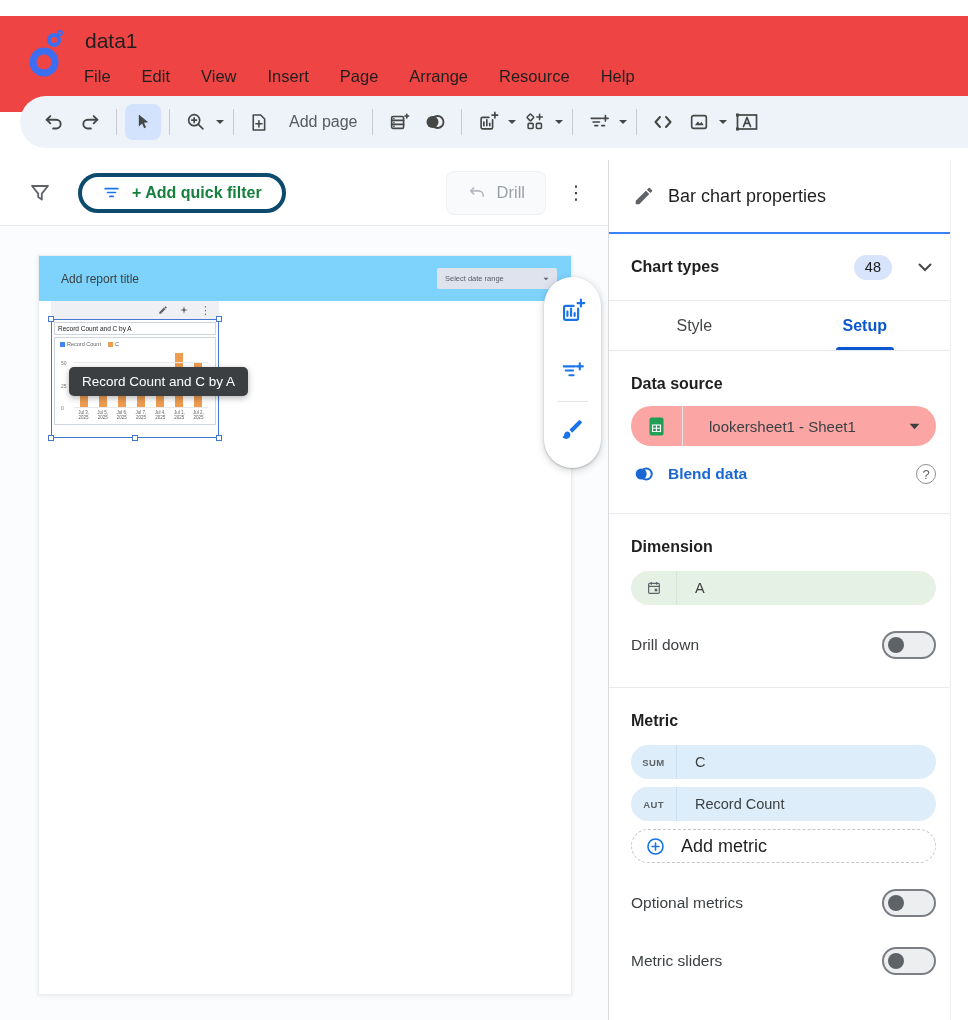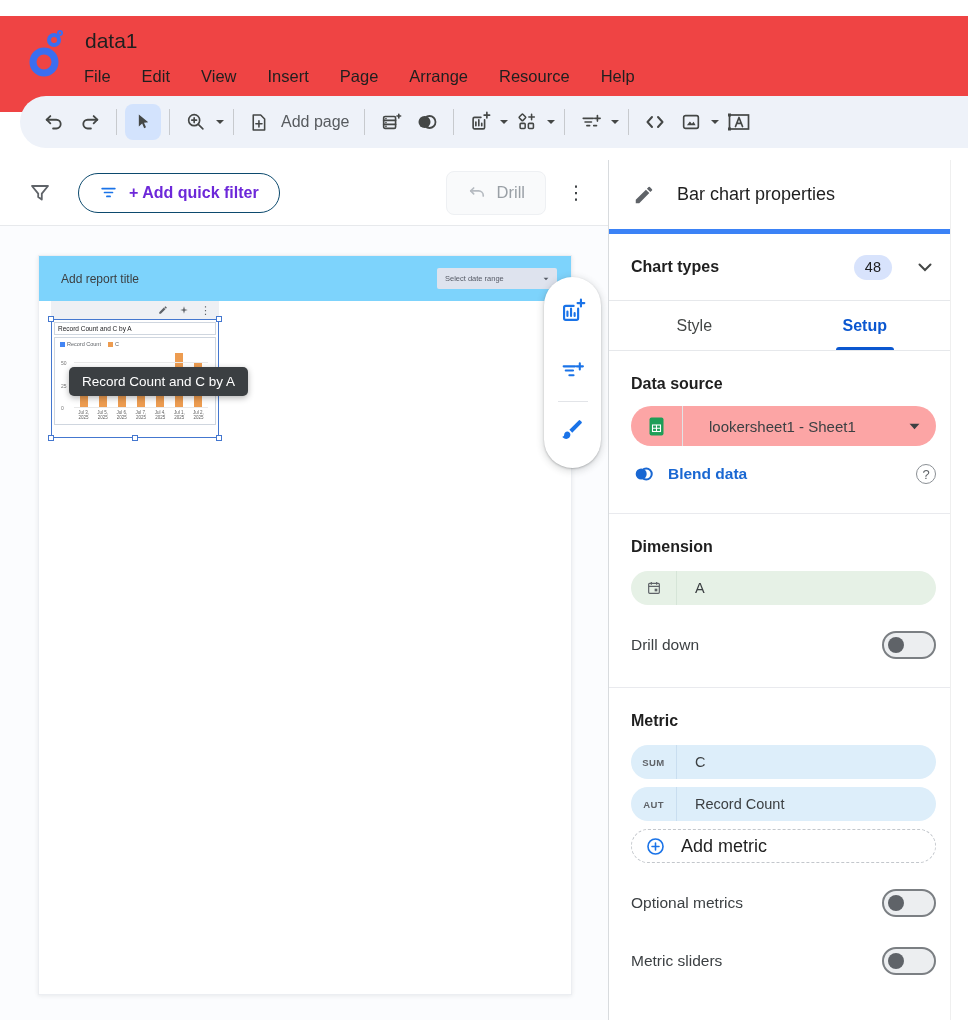--- a/index.html
+++ b/index.html
@@ -14,29 +14,29 @@
   .menubar { position:absolute; left:84px; top:51px; display:flex; gap:31px; }
   .menu-item { font-size:16.5px; color:#1f1f1f; cursor:default; }
 
   
   .toolbar { position:absolute; left:20px; top:96px; width:948px; height:52px; background:#eef2f9;
              border-radius:26px 0 0 26px; display:flex; align-items:center; padding:0 0 0 16px; color:#444746; overflow:hidden; }
   .tbtn { width:36px; height:36px; border-radius:8px; display:flex; align-items:center; justify-content:center; flex:0 0 auto; }
   .tbtn.sel { background:#d3e3fd; }
   .tsep { width:1px; height:26px; background:#c7cace; margin:0 8px; flex:0 0 auto; }
   .caret { margin-left:1px; flex:0 0 auto; }
-  .addpage { display:flex; align-items:center; gap:12px; flex:0 0 auto; padding:0 6px; }
+  .addpage { display:flex; align-items:center; gap:20px; flex:0 0 auto; padding:0 6px; }
   .addpage-label { font-size:16px; color:#575b5f; white-space:nowrap; }
 
   
   .filterbar { position:absolute; left:0; top:160px; width:608px; height:66px; background:#fff;
                border-bottom:1px solid #e7e9ec; display:flex; align-items:center; }
   .funnel { margin-left:28px; color:#5f6368; }
-  .quickfilter { margin-left:26px; height:40px; border:1px solid #0c4a6e; border-radius:20px; display:flex;
-                 align-items:center; gap:11px; padding:0 20px; color:#6d28d9; font-size:16px; font-weight:bold; background:#fff; }
+  .quickfilter { margin-left:26px; height:40px; border:4px solid #0c4a6e; border-radius:20px; display:flex;
+                 align-items:center; gap:11px; padding:0 20px; color:#15803d; font-size:16px; font-weight:bold; background:#fff; }
   .reset-btn { margin-left:auto; height:44px; padding:0 20px; border-radius:8px; background:#f9fafb; border:1px solid #eef0f3;
                display:flex; align-items:center; gap:10px; color:#9aa0a6; font-size:16.5px; }
   .kebab { margin:0 22px 0 20px; font-size:19px; color:#3c4043; width:20px; text-align:center; }
 
   
   .canvas { position:absolute; left:0; top:226px; width:608px; height:794px; background:#fbfcfe; }
   .report-page { position:absolute; left:38px; top:29px; width:534px; height:740px; background:#fff;
                  border:1px solid #eceef2; box-shadow:0 1px 4px rgba(60,64,67,.10); }
   .page-header { height:45px; background:#7dd3fc; position:relative; display:flex; align-items:center; }
   .report-title { margin-left:22px; font-size:12px; color:#3c4043; }
@@ -69,21 +69,21 @@
 
   .fab { position:absolute; left:544px; top:51px; width:57px; height:191px; background:#fff; border-radius:29px;
          box-shadow:0 1px 2px rgba(60,64,67,.3), 0 2px 6px 2px rgba(60,64,67,.15);
          display:flex; flex-direction:column; align-items:center; padding-top:21px; }
   .fab .gap1{height:33px;} .fab .gap2{height:18px;} .fab .gap3{height:15px;}
   .fab-div { width:30px; height:1px; background:#e2e4e8; }
 
   
   .gutter { position:absolute; left:950px; top:160px; width:18px; height:860px; background:#fff; border-left:1px solid #efefef; }
   .panel { position:absolute; left:608px; top:160px; width:342px; height:860px; background:#fff; border-left:1px solid #d8dbde; }
-  .panel-header { height:74px; border-bottom:5px solid #3b82f6; display:flex; align-items:center; padding-left:24px; gap:22px; }
+  .panel-header { height:74px; border-bottom:2px solid #3b82f6; display:flex; align-items:center; padding-left:24px; gap:13px; }
   .panel-title { font-size:18px; color:#1f1f1f; }
   .ctypes { height:67px; border-bottom:1px solid #e6e8eb; display:flex; align-items:center; padding:0 18px 0 22px; }
   .ctypes-label { font-size:16px; font-weight:bold; color:#1f1f1f; flex:1; }
   .badge { background:#d8e3fc; color:#1c1d1f; font-size:14.5px; height:25px; padding:0 11px; border-radius:13px;
            display:flex; align-items:center; }
   .ctypes .chev { margin-left:26px; color:#444746; }
   .tabs { height:50px; border-bottom:1px solid #e6e8eb; display:flex; }
   .tab { flex:1; display:flex; align-items:center; justify-content:center; font-size:16px; position:relative; }
   .tab.active { color:#0b57d0; font-weight:bold; }
   .tab.idle { color:#444746; }

